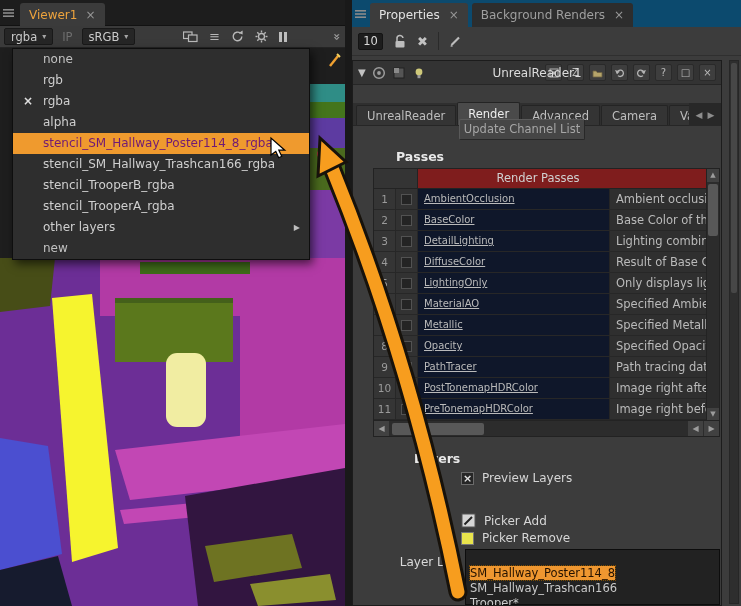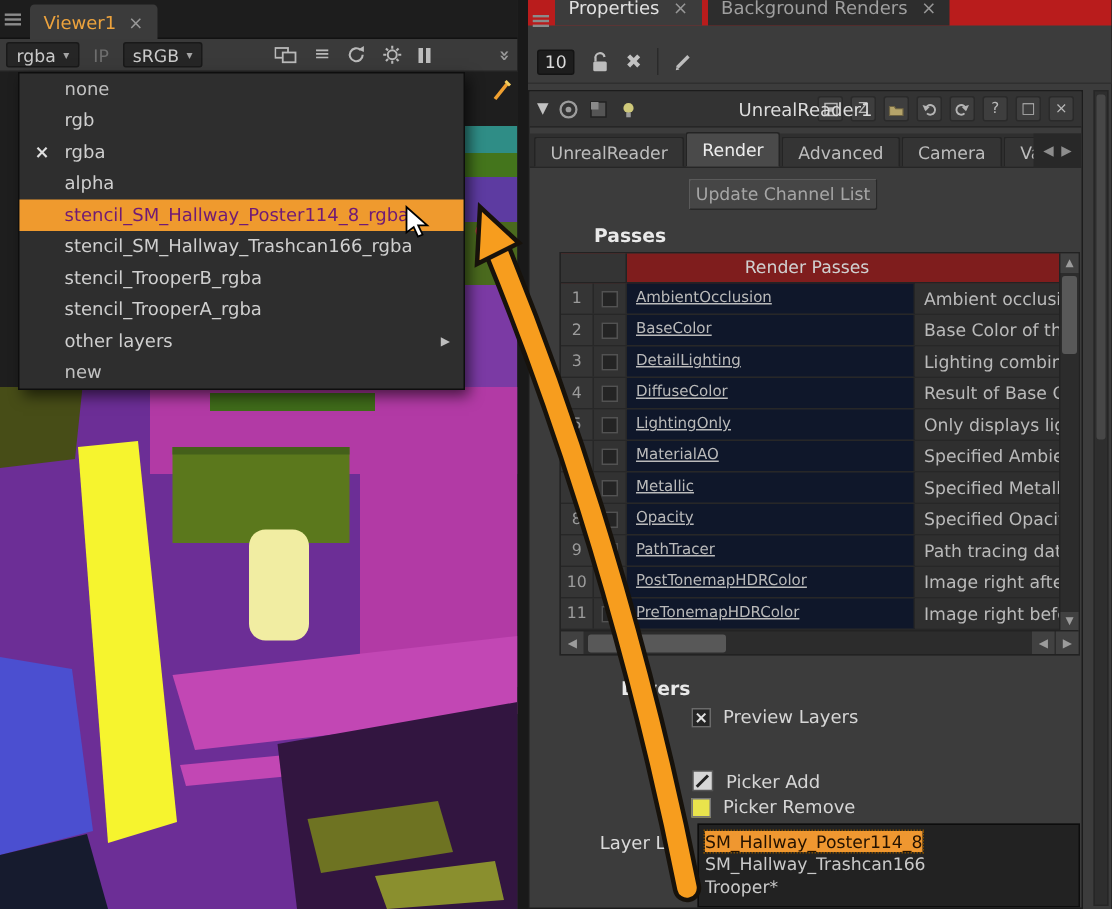--- a/index.html
+++ b/index.html
@@ -29,39 +29,39 @@
   
   .channel-menu { position:absolute; left:12px; top:48px; width:298px; background:#2e2e2e; border:1px solid #0e0e0e; box-shadow:3px 4px 9px rgba(0,0,0,.6); z-index:40; }
   .mi { position:relative; height:21px; line-height:21px; padding-left:30px; color:#cfcfcf; white-space:nowrap; }
   .mi.italic { color:#c2c2c2; }
   .mi .mark { position:absolute; left:10px; top:0; font-weight:bold; color:#e0e0e0; font-size:12px; }
   .mi .sub { position:absolute; right:9px; top:0; font-size:8px; color:#bdbdbd; }
   .mi.hl { background:#ef9a2e; color:#701a75; }
 
   
   .props-pane { position:absolute; left:352px; top:0; width:389px; height:606px; background:#3c3c3c; }
-  .ptabbar { position:absolute; left:0; top:0; width:389px; height:17px; background:#b91c1c; display:flex; align-items:flex-end; gap:4px; padding-left:18px; }
+  .ptabbar { position:absolute; left:0; top:0; width:389px; height:27px; background:#0c4a6e; display:flex; align-items:flex-end; gap:4px; padding-left:18px; }
   .ptab { height:24px; padding:0 9px; display:flex; align-items:center; gap:9px; border-radius:3px 3px 0 0; }
   .ptab.active { background:#3c3c3c; color:#e2e2e2; }
   .ptab.inactive { background:#2d2d2d; color:#9f9f9f; }
   .ptoolbar { position:absolute; left:0; top:27px; width:389px; height:29px; background:#3c3c3c; border-bottom:1px solid #2f2f2f; display:flex; align-items:center; gap:10px; padding-left:6px; }
   .count-box { width:25px; height:17px; background:#1d1d1d; border:1px solid #141414; border-radius:2px; color:#dadada; text-align:center; font-size:11.5px; font-family:"DejaVu Sans",sans-serif; }
   .tdivider { width:1px; height:18px; background:#2a2a2a; }
   .xglyph { color:#c3c3c3; font-weight:bold; font-size:13px; }
   .pane-scroll { position:absolute; right:2px; top:60px; width:10px; height:544px; background:#2e2e2e; border:1px solid #262626; }
   .pane-scroll .thumb { position:absolute; left:1px; top:2px; width:6px; height:230px; background:#474747; border-radius:2px; }
 
   
   .node-panel { position:absolute; left:0; top:60px; width:370px; height:546px; background:#3c3c3c; border:1px solid #1c1c1c; overflow:hidden; }
   .ntitle { position:relative; height:24px; background:#333; border-bottom:1px solid #262626; display:flex; align-items:center; gap:6px; padding:0 5px; }
   .tri { color:#c2c2c2; font-size:10px; }
   .ntitle .title { position:absolute; left:50%; transform:translateX(-50%); color:#dcdcdc; line-height:24px; }
   .nicons-right { margin-left:auto; display:flex; align-items:center; gap:5px; }
   .icon-btn { width:17px; height:17px; background:#3e3e3e; border:1px solid #2a2a2a; border-radius:2px; display:flex; align-items:center; justify-content:center; color:#b9b9b9; font-size:10px; }
-  .ntabs { position:relative; height:23px; background:#2f2f2f; border-bottom:1px solid #262626; display:flex; align-items:flex-end; padding-left:3px; margin-top:4px; }
+  .ntabs { position:relative; height:23px; background:#2f2f2f; border-bottom:1px solid #262626; display:flex; align-items:flex-end; padding-left:3px; margin-top:18px; }
   .ntab { height:20px; line-height:20px; padding:0 10px; background:#343434; color:#bdbdbd; font-size:11.5px; border:1px solid #242424; border-bottom:none; border-radius:2px 2px 0 0; margin-right:1px; white-space:nowrap; }
   .ntab.active { background:#4a4a4a; color:#ededed; height:23px; line-height:23px; }
   .ntab.clip { width:44px; overflow:hidden; padding-right:0; }
   .ntab-scroll { position:absolute; right:0; top:0; width:32px; height:23px; background:#282828; display:flex; align-items:center; justify-content:center; gap:5px; color:#8d8d8d; font-size:9px; }
   .update-btn { position:absolute; left:106px; top:58px; width:126px; height:21px; background:#464646; border:1px solid #5a5a5a; border-bottom-color:#282828; border-right-color:#282828; border-radius:2px; color:#a6a6a6; font-size:11.5px; text-align:center; line-height:19px; }
   .section-label { position:absolute; font-weight:bold; font-size:12.5px; color:#e9e9e9; }
 
   
   .ptable { position:absolute; left:20px; top:107px; width:347px; height:269px; background:#2f2f2f; border:1px solid #222; }
   .tmain { position:absolute; left:0; top:0; width:333px; }
@@ -81,21 +81,21 @@
   .hscroll { position:absolute; left:0; bottom:0; width:345px; height:16px; background:#2c2c2c; border-top:1px solid #232323; display:flex; align-items:center; }
   .hs-btn { width:15px; height:15px; background:#414141; color:#9c9c9c; font-size:8px; text-align:center; line-height:15px; }
   .hs-thumb { position:absolute; left:18px; top:2px; width:92px; height:12px; background:#585858; border-radius:2px; }
   .hs-right { margin-left:auto; display:flex; gap:1px; }
 
   
   .chk-row { position:absolute; display:flex; align-items:center; gap:8px; color:#d6d6d6; }
   .chk { width:13px; height:13px; background:#262626; border:1px solid #6b6b6b; color:#e3e3e3; font-size:11px; font-weight:bold; text-align:center; line-height:11px; }
   .picker-remove-sw { width:13px; height:13px; background:#e9e44c; border:1px solid #777; }
   .layerlist-label { position:absolute; left:0; top:494px; width:105px; text-align:right; color:#dadada; }
-  .layerlist { position:absolute; left:112px; top:488px; width:255px; height:56px; background:#222; border:1px solid #0d0d0d; padding:4px 4px; font-size:11.5px; line-height:15px; }
+  .layerlist { position:absolute; left:112px; top:488px; width:255px; height:56px; background:#222; border:1px solid #0d0d0d; padding:16px 4px; font-size:11.5px; line-height:15px; }
   .ll-item { color:#c9c9c9; white-space:nowrap; }
   .ll-item.sel span { background:#ef9730; color:#241200; outline:1px dotted #7d4c00; }
 
   
   .annotation { position:absolute; left:0; top:0; z-index:100; pointer-events:none; }
 </style>
 </head>
 <body>
 
 <div id="app">

